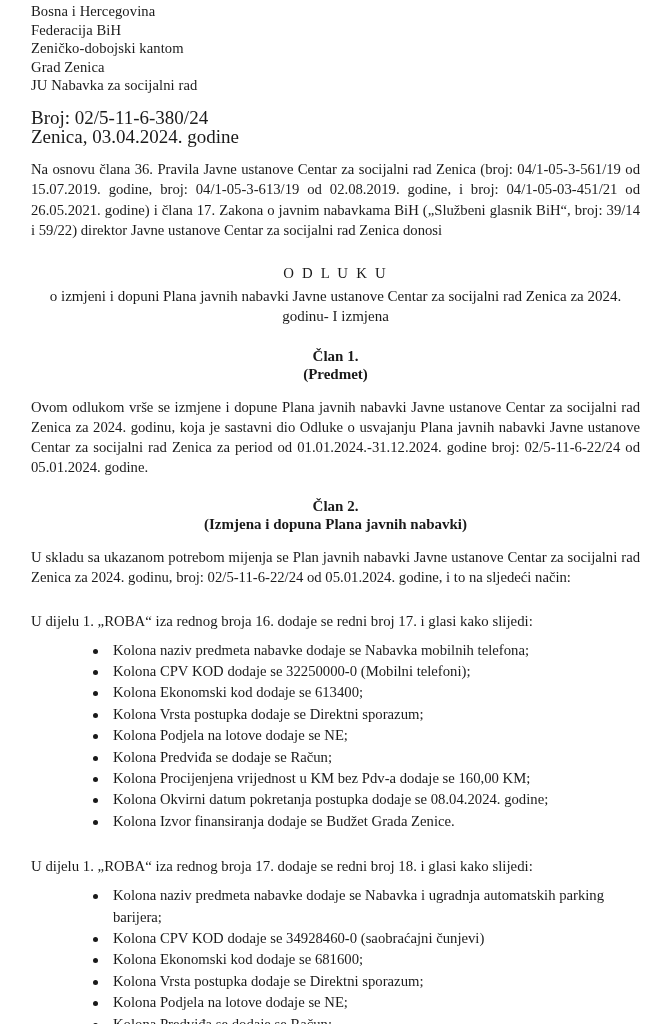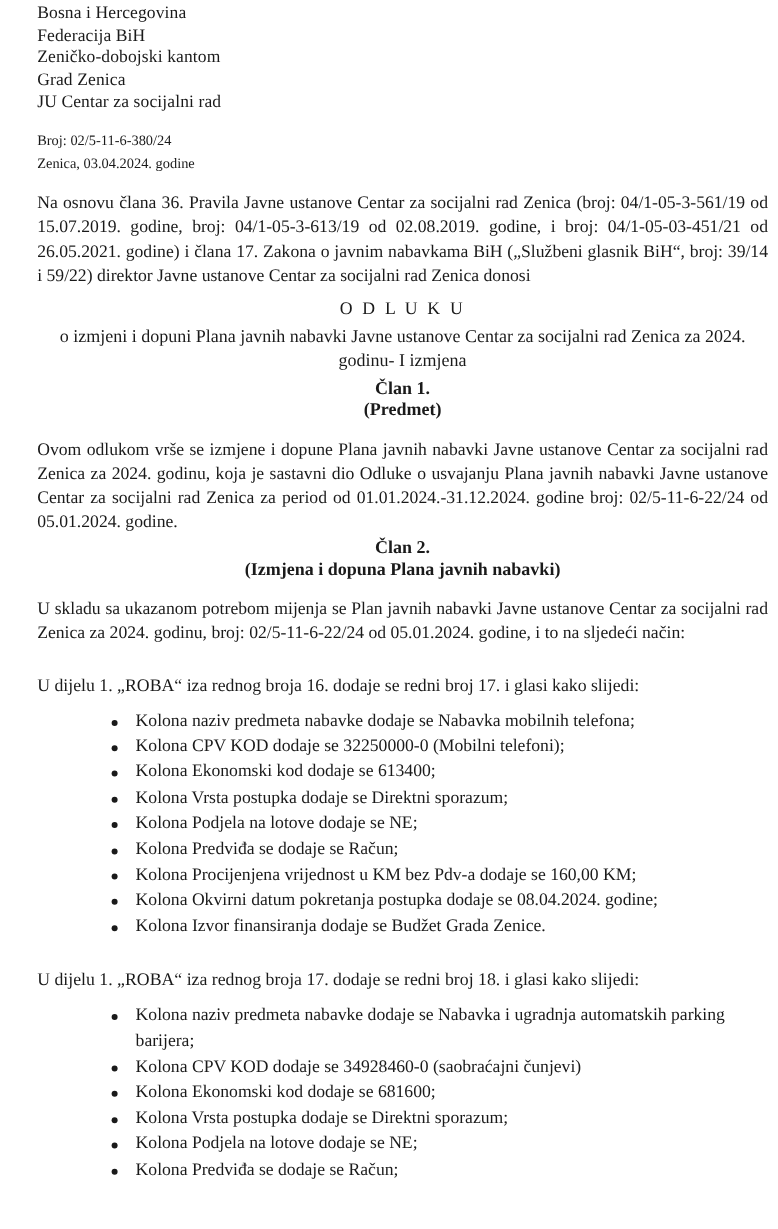--- a/index.html
+++ b/index.html
@@ -24,45 +24,45 @@
   .inner {
     padding: 2px 8px 0 31px;
   }
   .hdr-line {
     font-size: 14.6px;
     line-height: 18.6px;
     letter-spacing: 0.1px;
   }
   .gap-md { height: 13px; }
   .ref-line {
-    font-size: 12px;
+    font-size: 19px;
     line-height: 19px;
   }
   .para-legal {
     font-size: 14.7px;
     line-height: 20.4px;
     text-align: justify;
   }
   .odluku {
     text-align: center;
     font-size: 14.8px;
     letter-spacing: 2.2px;
-    margin-top: 9px;
+    margin-top: 24px;
   }
   .subtitle {
     text-align: center;
     font-size: 15px;
     line-height: 20.5px;
     margin-top: 4px;
   }
   .clan {
     text-align: center;
     font-weight: bold;
     font-size: 15px;
-    margin-top: 4px;
+    margin-top: 21px;
   }
   .clan-sub {
     text-align: center;
     font-weight: bold;
     font-size: 15px;
     margin-top: 1px;
   }
   .body-para {
     font-size: 14.7px;
     line-height: 20px;
@@ -101,21 +101,21 @@
 <body>
 
 <div class="page">
   <div class="inner">
 
     <div>
       <div class="hdr-line">Bosna i Hercegovina</div>
       <div class="hdr-line">Federacija BiH</div>
       <div class="hdr-line">Zeničko-dobojski kantom</div>
       <div class="hdr-line">Grad Zenica</div>
-      <div class="hdr-line">JU Centar za socijalni rad</div>
+      <div class="hdr-line">JU Nabavka za socijalni rad</div>
     </div>
 
     <div class="gap-md"></div>
 
     <div>
       <div class="ref-line">Broj: 02/5-11-6-380/24</div>
       <div class="ref-line">Zenica, 03.04.2024. godine</div>
     </div>
 
     <div class="gap-md"></div>

